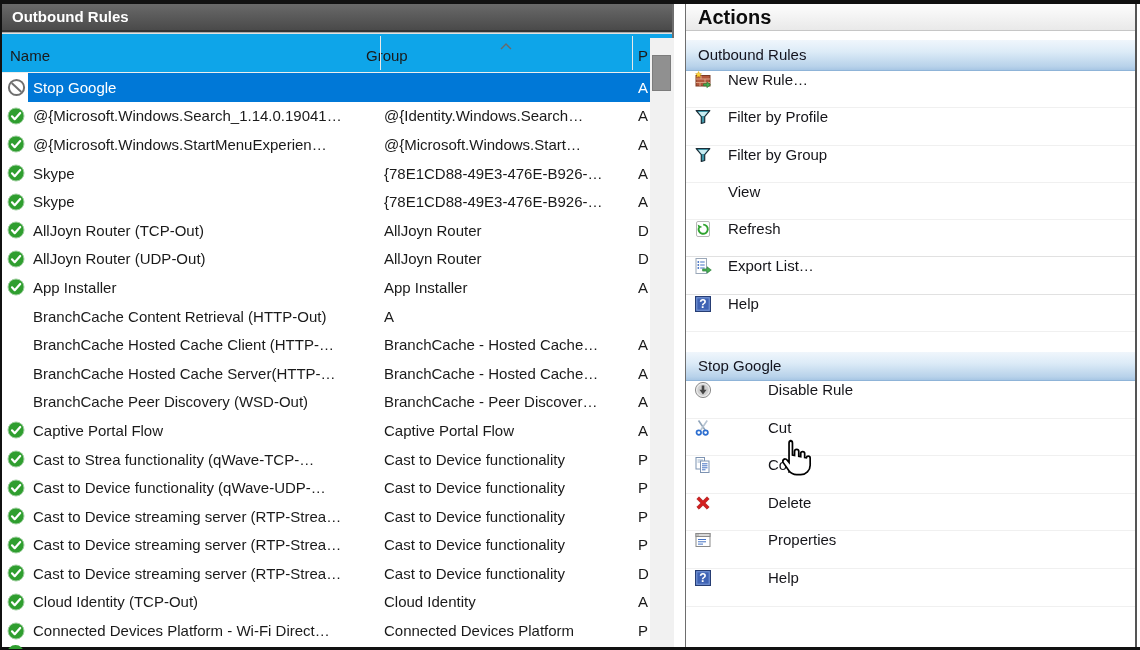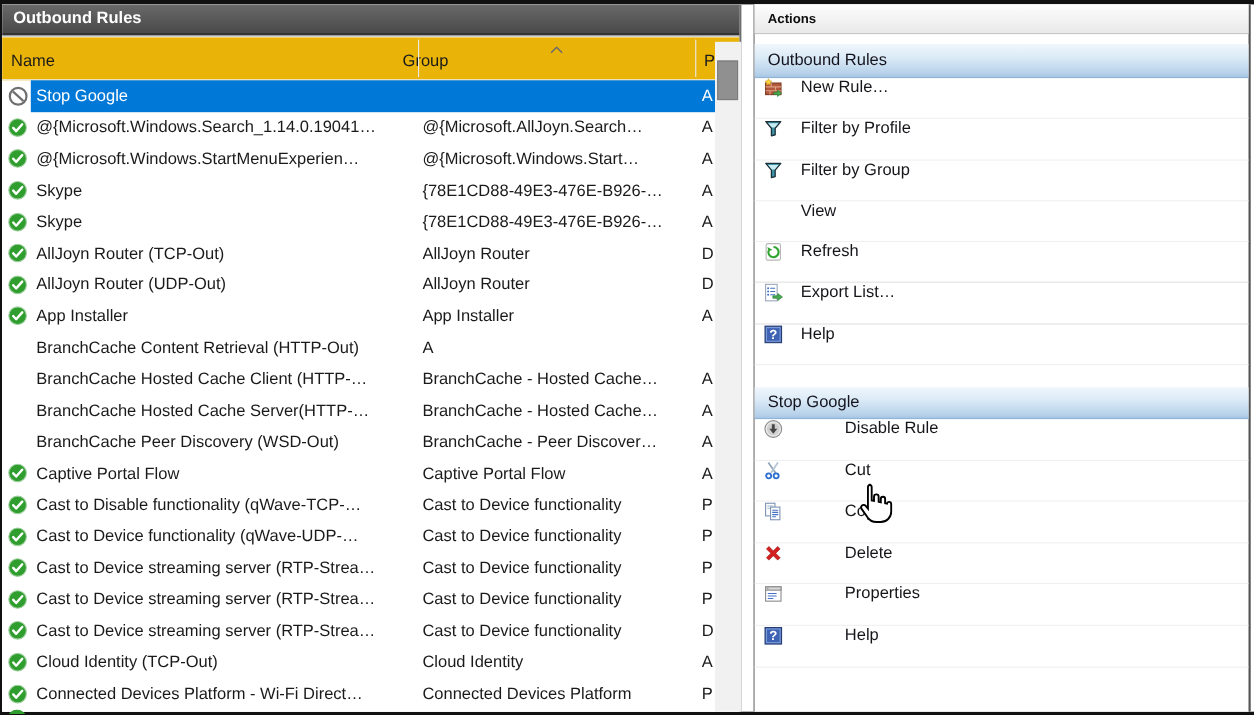--- a/index.html
+++ b/index.html
@@ -10,21 +10,21 @@
           border-left:2px solid #111;box-sizing:border-box;background:#fff;}
 
   
   .left-panel{position:absolute;left:0;top:0;bottom:0;width:672px;
               border-right:2px solid #6e6e6e;box-sizing:border-box;background:#fff;}
   .lp-title{height:26px;background:linear-gradient(180deg,#696969,#4a4a4a);
             color:#fff;font-size:15px;font-weight:bold;line-height:26px;padding-left:10px;}
   .lp-divider{height:4px;background:linear-gradient(180deg,#343434 0%,#343434 50%,#9a9a9a 55%,#fdfdfd 100%);}
   .list-area{position:absolute;left:0;right:0;top:30px;bottom:0;background:#fff;}
 
-  .colheaders{position:relative;height:38px;border-bottom:1px solid #ededed;background:#eab308;text-align:right;}
+  .colheaders{position:relative;height:38px;border-bottom:1px solid #ededed;background:#0ea5e9;}
   .col-h{position:absolute;top:13px;font-size:15px;color:#1a1a1a;white-space:nowrap;}
   .col-name{left:8px;}
   .col-group{left:364px;}
   .col-profile{left:636px;width:12px;overflow:hidden;}
   .col-sep{position:absolute;top:2px;bottom:2px;width:1px;background:#e9e9e9;}
   .sortmark{position:absolute;left:497px;top:2px;}
 
   .rows{position:absolute;left:0;top:39px;width:648px;}
   .row{position:relative;height:28.6px;display:flex;align-items:center;font-size:15px;color:#1a1a1a;}
   .icon-cell{width:26px;flex:0 0 26px;display:flex;align-items:center;justify-content:flex-start;padding-left:5px;box-sizing:border-box;}
@@ -39,21 +39,21 @@
   .partial-row{position:absolute;left:0;top:610.6px;height:4px;overflow:hidden;width:648px;}
   .partial-row .pcirc{width:17px;height:17px;border-radius:50%;background:#2f9e2f;margin-left:5px;}
 
   .vscroll{position:absolute;left:648px;top:4px;bottom:0;width:24px;background:#f1f1f1;}
   .vthumb{position:absolute;left:2px;top:17px;width:19px;height:36px;background:#909090;border:1px solid #7c7c7c;box-sizing:border-box;}
 
   
   .right-panel{position:absolute;left:683px;top:0;bottom:0;width:452px;box-sizing:border-box;
                border-left:1px solid #6e6e6e;border-right:2px solid #555;background:#fff;}
   .ap-title{height:26px;background:linear-gradient(180deg,#fdfdfd,#e9e9e9);
-            border-bottom:1px solid #c6c6c6;color:#0d0d0d;font-size:12px;font-weight:bold;
+            border-bottom:1px solid #c6c6c6;color:#0d0d0d;font-size:20px;font-weight:bold;
             line-height:26px;padding-left:12px;}
   .ap-section-header{height:30px;line-height:30px;font-size:15px;color:#14141e;padding-left:12px;
             background:linear-gradient(180deg,#f0f6fc 0%,#dcebf7 40%,#b8d2ea 88%,#a7c6e4 100%);
             border-bottom:1px solid #8fb4d8;}
   .ap-sec1{margin-top:9px;}
   .ap-sec2{margin-top:20px;}
   .ap-sec2 .ap-section-header{height:28px;line-height:28px;}
   .ap-item{display:flex;align-items:flex-start;border-bottom:1px solid #f0f0f0;cursor:default;}
   .ap-sec1 .ap-item{height:36.3px;}
   .ap-sec2 .ap-item{height:36.6px;gap:40px;}
@@ -105,21 +105,21 @@
           </div>
           <div class="row">
             <div class="icon-cell">
               <svg width="18" height="18" viewBox="0 0 18 18">
                 <circle cx="9" cy="9" r="8" fill="#2f9e2f" stroke="#9fcf9f" stroke-width="1"></circle>
                 <path d="M5 9.3l2.7 2.9L13.2 6" stroke="#fff" stroke-width="2.2" fill="none" stroke-linecap="round" stroke-linejoin="round"></path>
               </svg>
             </div>
             <div class="row-main">
               <div class="cell-name">@{Microsoft.Windows.Search_1.14.0.19041…</div>
-              <div class="cell-group">@{Microsoft.AllJoyn.Search…</div>
+              <div class="cell-group">@{Identity.Windows.Search…</div>
               <div class="cell-profile">A</div>
             </div>
           </div>
           <div class="row">
             <div class="icon-cell">
               <svg width="18" height="18" viewBox="0 0 18 18">
                 <circle cx="9" cy="9" r="8" fill="#2f9e2f" stroke="#9fcf9f" stroke-width="1"></circle>
                 <path d="M5 9.3l2.7 2.9L13.2 6" stroke="#fff" stroke-width="2.2" fill="none" stroke-linecap="round" stroke-linejoin="round"></path>
               </svg>
             </div>
@@ -239,21 +239,21 @@
             </div>
           </div>
           <div class="row">
             <div class="icon-cell">
               <svg width="18" height="18" viewBox="0 0 18 18">
                 <circle cx="9" cy="9" r="8" fill="#2f9e2f" stroke="#9fcf9f" stroke-width="1"></circle>
                 <path d="M5 9.3l2.7 2.9L13.2 6" stroke="#fff" stroke-width="2.2" fill="none" stroke-linecap="round" stroke-linejoin="round"></path>
               </svg>
             </div>
             <div class="row-main">
-              <div class="cell-name">Cast to Disable functionality (qWave-TCP-…</div>
+              <div class="cell-name">Cast to Strea functionality (qWave-TCP-…</div>
               <div class="cell-group">Cast to Device functionality</div>
               <div class="cell-profile">P</div>
             </div>
           </div>
           <div class="row">
             <div class="icon-cell">
               <svg width="18" height="18" viewBox="0 0 18 18">
                 <circle cx="9" cy="9" r="8" fill="#2f9e2f" stroke="#9fcf9f" stroke-width="1"></circle>
                 <path d="M5 9.3l2.7 2.9L13.2 6" stroke="#fff" stroke-width="2.2" fill="none" stroke-linecap="round" stroke-linejoin="round"></path>
               </svg>

